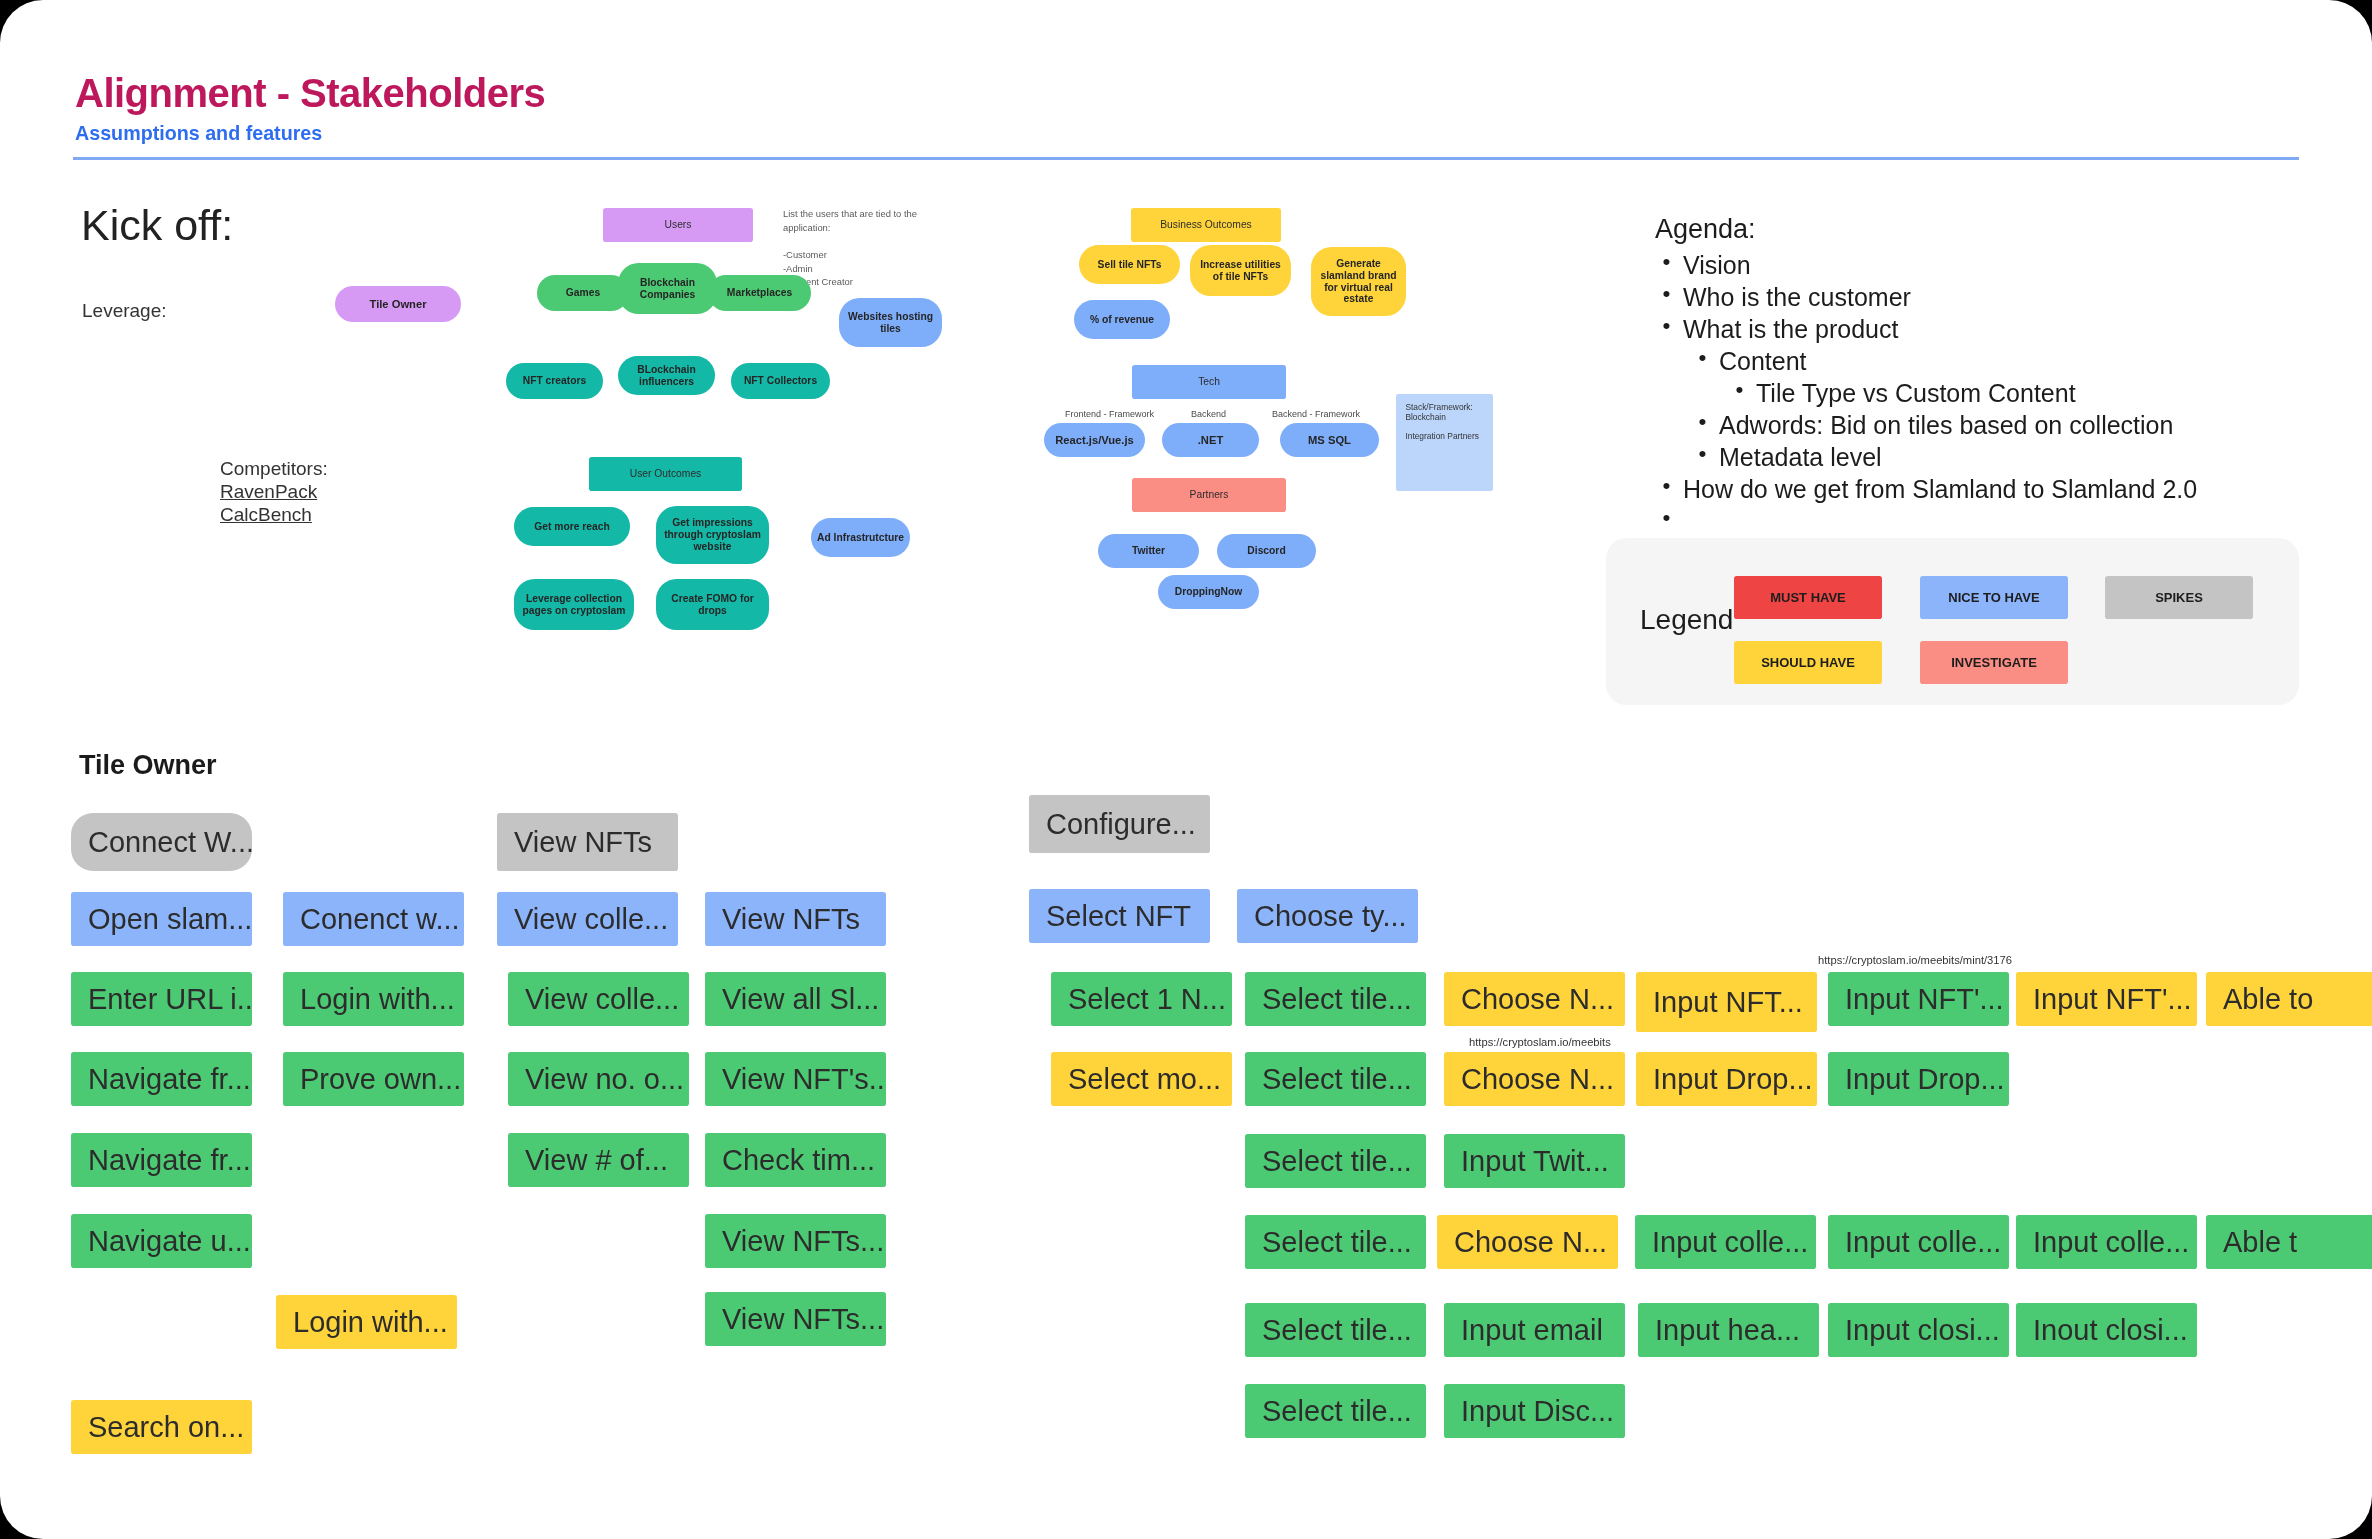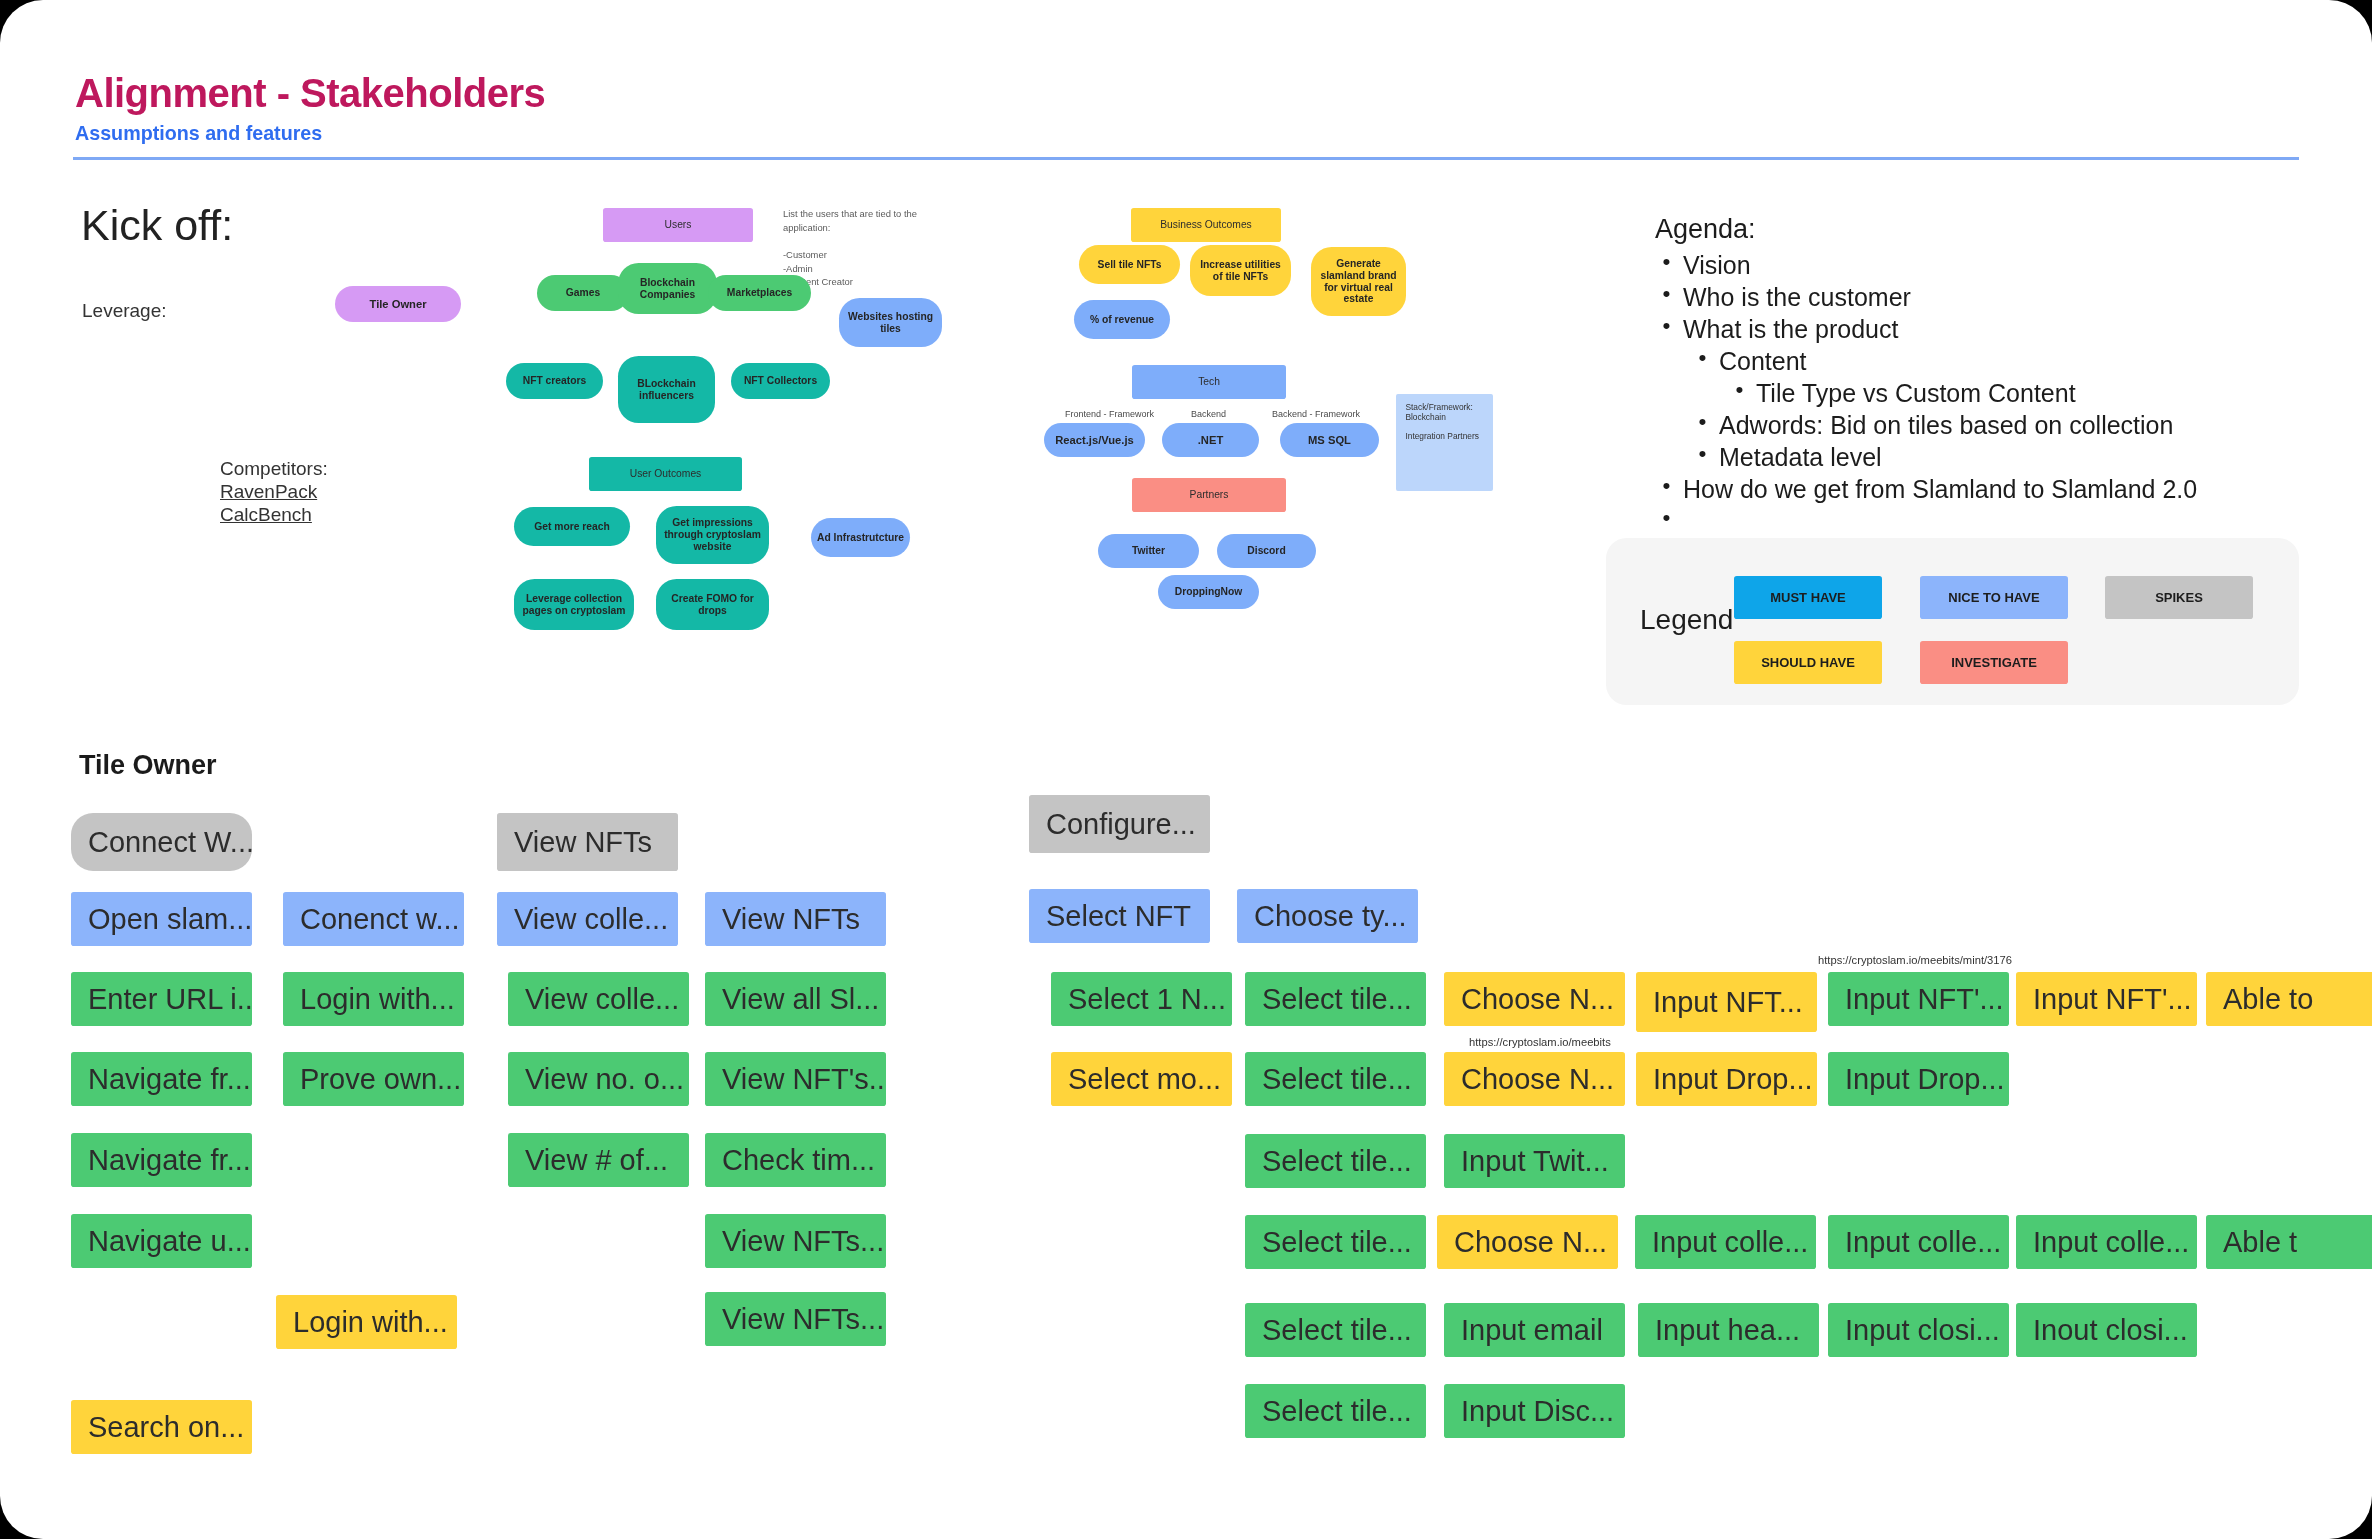--- a/index.html
+++ b/index.html
@@ -169,21 +169,21 @@
 
 -Customer
 -Admin
 -Content Creator</div>
 
   <div class="node green pill" style="left:537px;top:275px;width:92px;height:36px;font-size:10.3px;">Games</div>
   <div class="node green pill" style="left:618px;top:263px;width:99px;height:51px;font-size:10.3px;">Blockchain Companies</div>
   <div class="node green pill" style="left:708px;top:275px;width:103px;height:36px;font-size:10.3px;">Marketplaces</div>
 
   <div class="node orange pill" style="left:506px;top:335px;width:97px;height:36px;font-size:10.3px;">NFT creators</div>
-  <div class="node orange pill" style="left:618px;top:328px;width:97px;height:67px;font-size:10.3px;">BLockchain influencers</div>
+  <div class="node orange pill" style="left:618px;top:328px;width:97px;height:39px;font-size:10.3px;">BLockchain influencers</div>
   <div class="node orange pill" style="left:731px;top:335px;width:99px;height:36px;font-size:10.3px;">NFT Collectors</div>
 
   <div class="node blue pill" style="left:839px;top:298px;width:103px;height:49px;font-size:10.3px;">Websites hosting tiles</div>
 
   <div class="node orange rect" style="left:589px;top:429px;width:153px;height:34px;font-size:10.3px;">User Outcomes</div>
 
   <div class="node orange pill" style="left:514px;top:479px;width:116px;height:39px;font-size:10.3px;">Get more reach</div>
   <div class="node orange pill" style="left:656px;top:478px;width:113px;height:58px;font-size:10.3px;">Get impressions through cryptoslam website</div>
   <div class="node orange pill" style="left:514px;top:551px;width:120px;height:51px;font-size:10.3px;">Leverage collection pages on cryptoslam</div>
   <div class="node orange pill" style="left:656px;top:551px;width:113px;height:51px;font-size:10.3px;">Create FOMO for drops</div>
@@ -229,21 +229,21 @@
       <li class="lvl1">Adwords: Bid on tiles based on collection</li>
       <li class="lvl1">Metadata level</li>
       <li>How do we get from Slamland to Slamland 2.0</li>
       <li class="empty"></li>
     </ul>
   </div>
 
   <div id="legend-panel"></div>
   <div id="legend-label">Legend</div>
 
-  <div class="legend-chip" style="left:1734px;top:576px;background:#0ea5e9;">MUST HAVE</div>
+  <div class="legend-chip" style="left:1734px;top:576px;background:#ef4444;">MUST HAVE</div>
   <div class="legend-chip" style="left:1920px;top:576px;background:#8cb4fb;">NICE TO HAVE</div>
   <div class="legend-chip" style="left:2105px;top:576px;background:#c4c4c4;">SPIKES</div>
   <div class="legend-chip" style="left:1734px;top:641px;background:#ffd43b;">SHOULD HAVE</div>
   <div class="legend-chip" style="left:1920px;top:641px;background:#fa8e84;">INVESTIGATE</div>
 
   <div id="tile-owner-heading">Tile Owner</div>
 
   <div class="card grey" style="left:71px;top:813px;width:181px;height:58px;border-radius:22px;">Connect W...</div>
   <div class="card grey" style="left:497px;top:813px;width:181px;height:58px;">View NFTs</div>
   <div class="card grey" style="left:1029px;top:795px;width:181px;height:58px;">Configure...</div>

